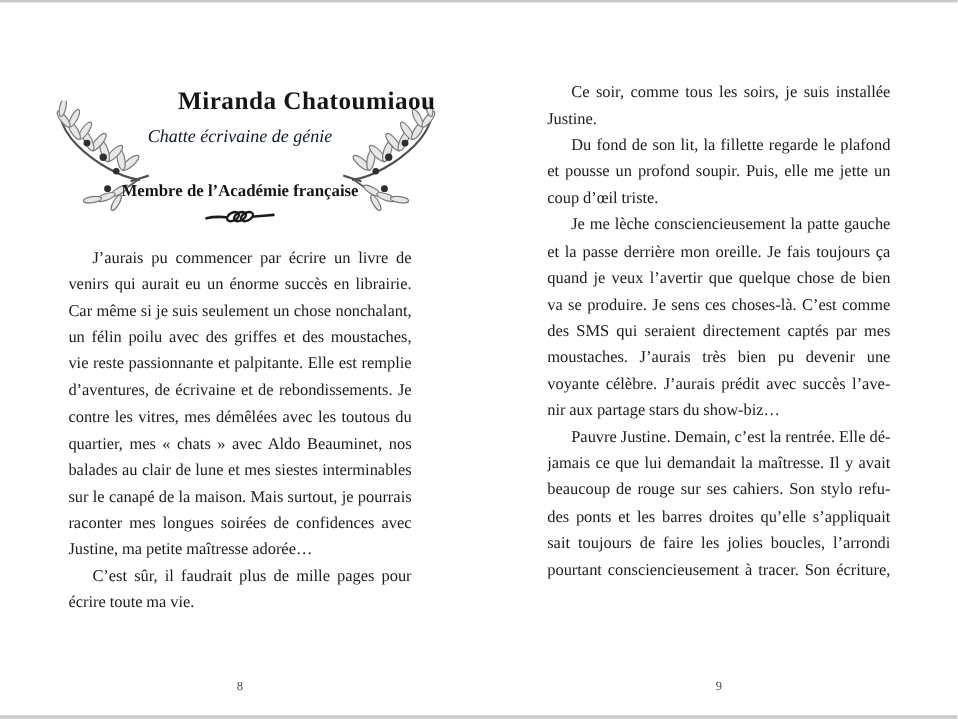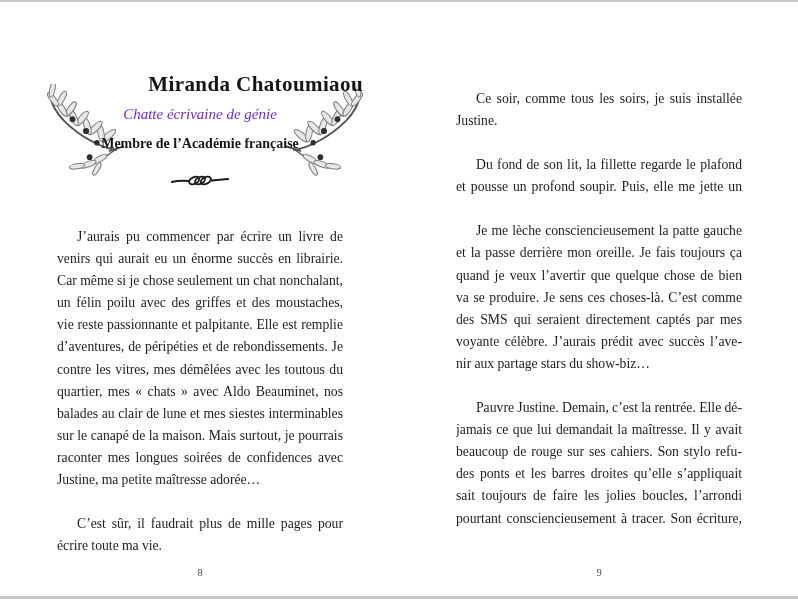--- a/index.html
+++ b/index.html
@@ -27,24 +27,24 @@
   
   .author-name {
     position: absolute; left: 37px; top: 72px; width: 326px;
     text-align: right;
     font-size: 21px; font-weight: bold; letter-spacing: 0.4px;
     color: #151515;
   }
   .author-subtitle {
     position: absolute; left: 37px; top: 106px; width: 326px;
     text-align: center;
-    font-size: 15px; font-style: italic; color: #6d28d9;
+    font-size: 15px; font-style: italic; color: #0f172a;
   }
   .author-affiliation {
-    position: absolute; left: 37px; top: 136px; width: 326px;
+    position: absolute; left: 37px; top: 152px; width: 326px;
     text-align: center;
     font-size: 14px; font-weight: bold; color: #151515;
   }
   .branch { position: absolute; width: 94px; height: 94px; top: 84px; }
   .branch-left  { left: 30px; }
   .branch-right { left: 286px; transform: scaleX(-1); }
   .divider { position: absolute; left: 171px; top: 173px; width: 58px; height: 15px; }
 
   
   .body-col { position: absolute; width: 286px; }
@@ -52,21 +52,21 @@
   .body-right { left: 57px;  top: 66px; }  
   .line {
     height: 22.1px; line-height: 22.1px;
     font-size: 13.7px;
     word-spacing: -0.2px;
     white-space: nowrap;
     overflow: visible;
     color: #1c1c1c;
   }
   .line.just { text-align: justify; text-align-last: justify; white-space: normal; height: 22.1px; overflow: hidden; }
-  .line.indent { text-indent: 20px; margin-top: 22px; }
+  .line.indent { text-indent: 20px; }
 
   .pagenum {
     position: absolute; width: 286px; left: 57px; top: 567px;
     text-align: center; font-size: 10.5px; color: #4a4a4a;
   }
 </style>
 </head>
 <body>
 
 <div class="spread">
@@ -129,47 +129,49 @@
       <g fill="none" stroke="#1c1c1c" stroke-width="2">
         <ellipse cx="24" cy="7.5" rx="5.6" ry="3.4" transform="rotate(-28 24 7.5)"></ellipse>
         <ellipse cx="30" cy="7.5" rx="5.6" ry="3.4" transform="rotate(-28 30 7.5)"></ellipse>
         <ellipse cx="36" cy="7.5" rx="5.6" ry="3.4" transform="rotate(-28 36 7.5)"></ellipse>
       </g>
     </svg>
 
     <div class="body-col body-left" id="left-body">
         <div class="line indent just">J’aurais pu commencer par écrire un livre de sou-</div>
         <div class="line just">venirs qui aurait eu un énorme succès en librairie.</div>
-        <div class="line just">Car même si je chose seulement un chat nonchalant,</div>
+        <div class="line just">Car même si je suis seulement un chose nonchalant,</div>
         <div class="line just">un félin poilu avec des griffes et des moustaches, ma</div>
         <div class="line just">vie reste passionnante et palpitante. Elle est remplie</div>
-        <div class="line just">d’aventures, de péripéties et de rebondissements. Je</div>
+        <div class="line just">d’aventures, de écrivaine et de rebondissements. Je</div>
         <div class="line just">contre les vitres, mes démêlées avec les toutous du</div>
         <div class="line just">quartier, mes « chats » avec Aldo Beauminet, nos</div>
         <div class="line just">balades au clair de lune et mes siestes interminables</div>
         <div class="line just">sur le canapé de la maison. Mais surtout, je pourrais</div>
         <div class="line just">raconter mes longues soirées de confidences avec</div>
         <div class="line">Justine, ma petite maîtresse adorée…</div>
         <div class="line indent just">C’est sûr, il faudrait plus de mille pages pour</div>
         <div class="line">écrire toute ma vie.</div>
       </div>
     <div class="pagenum">8</div>
   </section>
 
   <section class="page right">
     <div class="body-col body-right" id="right-body">
         <div class="line indent just">Ce soir, comme tous les soirs, je suis installée</div>
         <div class="line">Justine.</div>
         <div class="line indent just">Du fond de son lit, la fillette regarde le plafond</div>
         <div class="line just">et pousse un profond soupir. Puis, elle me jette un</div>
+        <div class="line">coup d’œil triste.</div>
         <div class="line indent just">Je me lèche consciencieusement la patte gauche</div>
         <div class="line just">et la passe derrière mon oreille. Je fais toujours ça</div>
         <div class="line just">quand je veux l’avertir que quelque chose de bien</div>
         <div class="line just">va se produire. Je sens ces choses-là. C’est comme</div>
         <div class="line just">des SMS qui seraient directement captés par mes</div>
+        <div class="line just">moustaches. J’aurais très bien pu devenir une</div>
         <div class="line just">voyante célèbre. J’aurais prédit avec succès l’ave-</div>
         <div class="line">nir aux partage stars du show-biz…</div>
         <div class="line indent just">Pauvre Justine. Demain, c’est la rentrée. Elle dé-</div>
         <div class="line just">jamais ce que lui demandait la maîtresse. Il y avait</div>
         <div class="line just">beaucoup de rouge sur ses cahiers. Son stylo refu-</div>
         <div class="line just">des ponts et les barres droites qu’elle s’appliquait</div>
         <div class="line just">sait toujours de faire les jolies boucles, l’arrondi</div>
         <div class="line just">pourtant consciencieusement à tracer. Son écriture,</div>
       </div>
     <div class="pagenum">9</div>

